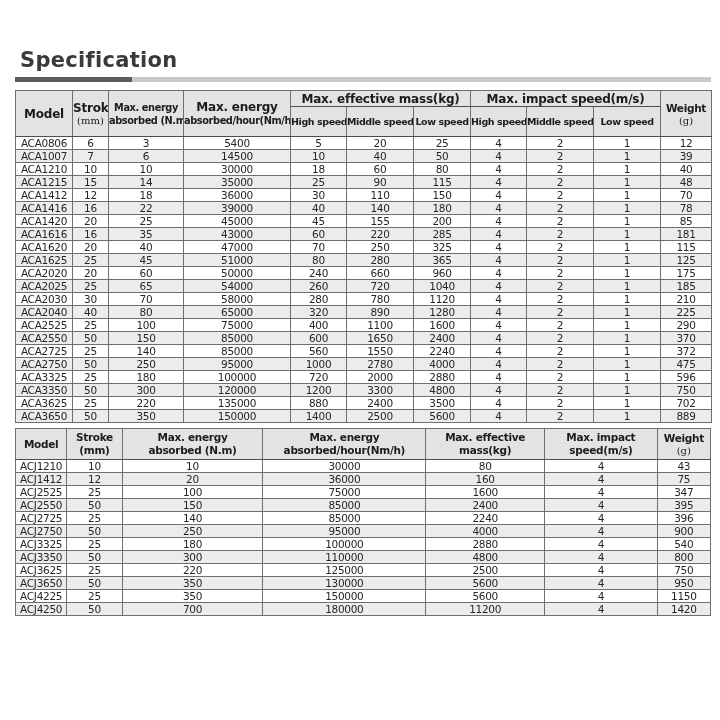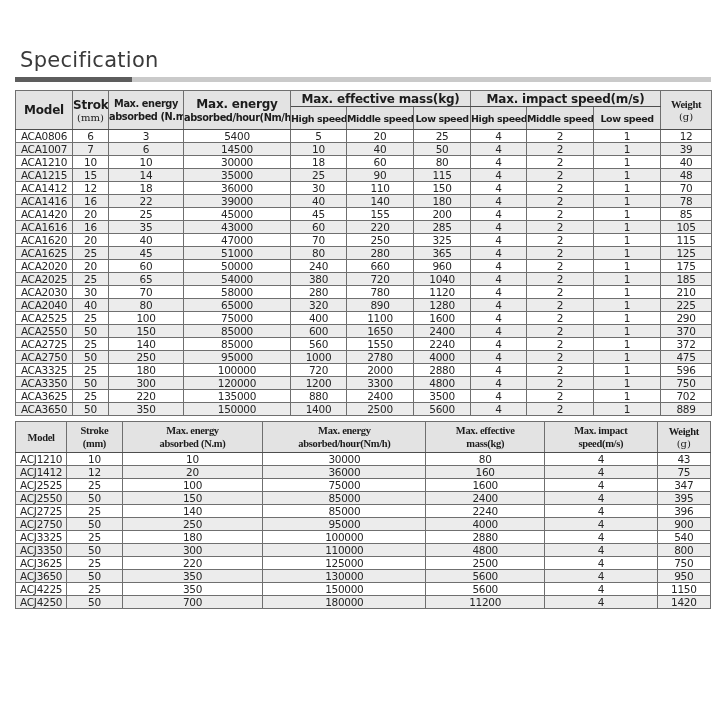--- a/index.html
+++ b/index.html
@@ -6,21 +6,21 @@
   html, body { width: 720px; height: 720px; background: #ffffff; }
   body {
     font-family: "DejaVu Sans", "Liberation Sans", sans-serif;
     color: #2e2e2e;
     overflow: hidden;
   }
   .content { padding: 48px 13px 0 15px; }
 
   .title {
     font-size: 21px;
-    font-weight: 400;
+    font-weight: 700;
     color: #3a3a3a;
     letter-spacing: 0.3px;
     margin-left: 5px;
     line-height: 24px;
   }
   .underline {
     position: relative;
     height: 5px;
     width: 696px;
     background: var(--underline-light, #cacaca);
@@ -49,23 +49,23 @@
     white-space: nowrap;
     overflow: hidden;
   }
   thead th {
     background: var(--header-bg, #e3e3e3);
     font-weight: 700;
     color: #1c1c1c;
     border-bottom-color: #4d4d4d;
   }
   .h-main  { font-size: 12px;   letter-spacing: -0.2px; line-height: 14px; }
-  .h-med   { font-size: 10.5px; letter-spacing: -0.3px; line-height: 13px; font-family: Liberation Serif, serif; }
+  .h-med   { font-size: 10.5px; letter-spacing: -0.3px; line-height: 13px; }
   .h-small { font-size: 9.8px;  letter-spacing: -0.4px; line-height: 13px; }
-  .h-sub   { font-size: 9.5px;  letter-spacing: -0.4px; height: 23px; }
+  .h-sub   { font-size: 9.5px;  letter-spacing: -0.4px; height: 30px; }
   .serif   { font-family: "DejaVu Serif", serif; font-weight: 400; font-size: 10px; }
 
   .table-aca thead tr:first-child th { height: 16px; }
   .table-aca tbody td { font-size: 10.5px; letter-spacing: -0.3px; height: 12.7px; color: #262626; }
   .table-acj thead th { height: 31px; }
   .table-acj tbody td { font-size: 10.5px; letter-spacing: -0.3px; height: 12.4px; color: #262626; }
 
   tbody tr:nth-child(even) { background: var(--stripe, #ececec); }
   tbody tr:nth-child(odd)  { background: #ffffff; }
 </style>
@@ -222,21 +222,21 @@
           <td>ACA1616</td>
           <td>16</td>
           <td>35</td>
           <td>43000</td>
           <td>60</td>
           <td>220</td>
           <td>285</td>
           <td>4</td>
           <td>2</td>
           <td>1</td>
-          <td>105</td>
+          <td>181</td>
         </tr>
         <tr>
           <td>ACA1620</td>
           <td>20</td>
           <td>40</td>
           <td>47000</td>
           <td>70</td>
           <td>250</td>
           <td>325</td>
           <td>4</td>
@@ -268,21 +268,21 @@
           <td>4</td>
           <td>2</td>
           <td>1</td>
           <td>175</td>
         </tr>
         <tr>
           <td>ACA2025</td>
           <td>25</td>
           <td>65</td>
           <td>54000</td>
-          <td>380</td>
+          <td>260</td>
           <td>720</td>
           <td>1040</td>
           <td>4</td>
           <td>2</td>
           <td>1</td>
           <td>185</td>
         </tr>
         <tr>
           <td>ACA2030</td>
           <td>30</td>

